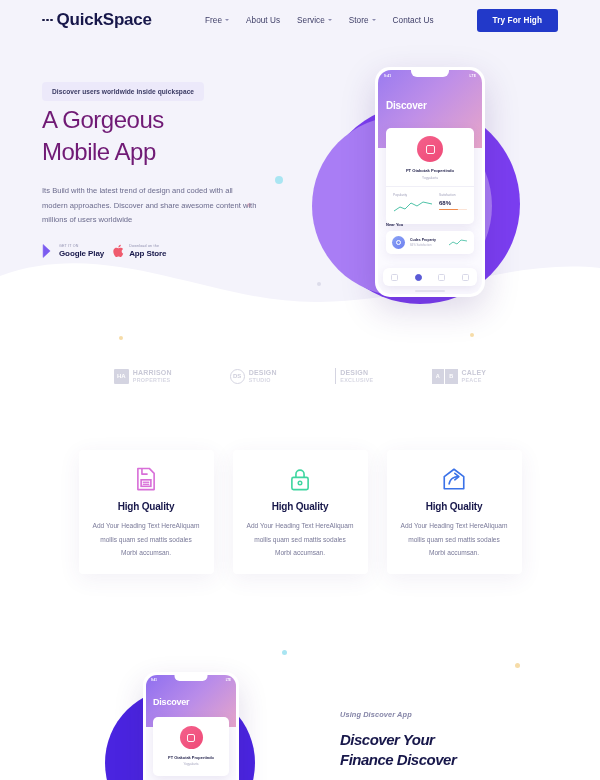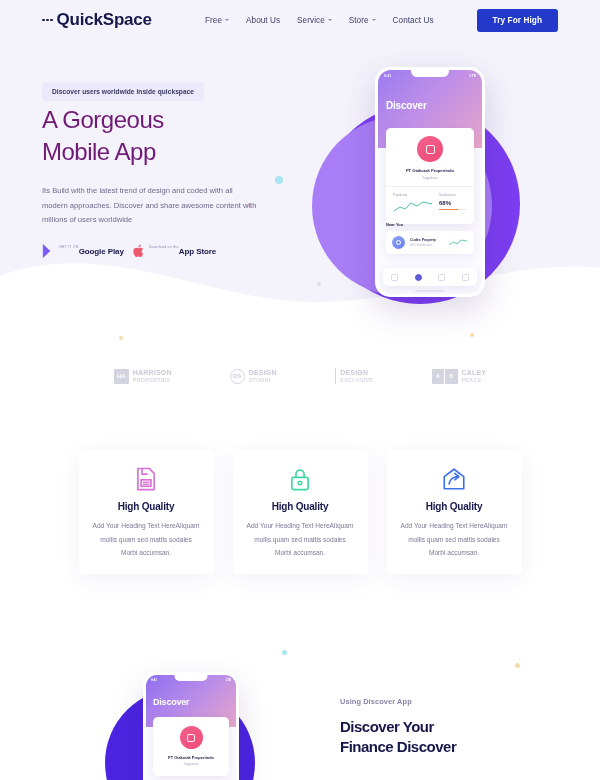--- a/index.html
+++ b/index.html
@@ -54,21 +54,21 @@
     margin-top:3px; font-size:24px; line-height:1.33; font-weight:normal;
     color:#701a75; letter-spacing:-.5px;
   }
   .hero-sub {
     margin-top:16px; font-size:7.6px; line-height:1.95; color:#6b6b8d; width:218px;
   }
   .stores { margin-top:16px; display:flex; gap:9px; }
   .store {
     display:flex; align-items:center; gap:4px;
   }
-  .store-txt { display:flex; line-height:1; }
+  .store-txt { display:flex; flex-direction:column; line-height:1; }
   .store-small { font-size:3.6px; color:#8e8eae; letter-spacing:.2px; }
   .store-big { font-size:8px; font-weight:bold; color:#17174a; margin-top:1.5px; letter-spacing:-.1px; }
 
   
   .phone-wrap { position:absolute; left:320px; top:62px; width:240px; height:245px; z-index:15; }
   .circle-lg { position:absolute; left:0px; top:42px; width:200px; height:200px; border-radius:50%; background:#7b3ef0; }
   .circle-md { position:absolute; left:-8px; top:54px; width:180px; height:180px; border-radius:50%; background:#a97df5; }
   .phone {
     position:absolute; left:55px; top:5px; width:110px; height:230px;
     background:#fff; border-radius:15px; padding:3px;
@@ -174,21 +174,21 @@
   .b-top { height:52px; background:linear-gradient(135deg,#8f6ff0 0%,#b98ce9 50%,#e6a5c9 100%); position:relative; }
   .b-notch { position:absolute;left:50%;transform:translateX(-50%);top:0;width:33px;height:6px;background:#fff;border-radius:0 0 5px 5px; }
   .b-status { position:absolute;top:3px;left:5px;right:5px;display:flex;justify-content:space-between; }
   .b-status span { font-size:2.9px;color:#fff;font-weight:bold; }
   .b-disc { position:absolute;left:7px;top:22px;font-size:9px;font-weight:bold;color:#fff;letter-spacing:-.2px; }
   .b-card { position:absolute;left:7px;right:7px;top:42px;background:#fff;border-radius:5px;padding:9px 6px 10px;box-shadow:0 4px 12px rgba(80,50,140,.10); }
   .b-av { width:23px;height:23px;border-radius:50%;margin:0 auto;background:linear-gradient(140deg,#f4618c,#ef4a77);display:flex;align-items:center;justify-content:center; }
   .b-av div { width:8px;height:8px;border:1px solid rgba(255,255,255,.92);border-radius:2px; }
   .b-co { text-align:center;font-size:3.9px;font-weight:bold;color:#26264f;margin-top:6px; }
   .b-loc { text-align:center;font-size:3px;color:#a8a8c0;margin-top:2px; }
-  .b-right { position:absolute; left:340px; top:37px; }
+  .b-right { position:absolute; left:340px; top:50px;font-style:italic; }
   .b-eyebrow { font-size:7.4px; font-weight:bold; color:#8686a8; letter-spacing:.1px; }
   .b-head { margin-top:11px; font-size:15px; line-height:1.3; font-weight:bold; color:#17174a; letter-spacing:-.5px; }
 </style>
 </head>
 <body>
 
 <div class="page">
 
   <div class="hero-bg">
     <svg class="hero-wave" viewBox="0 0 600 90" preserveAspectRatio="none">

